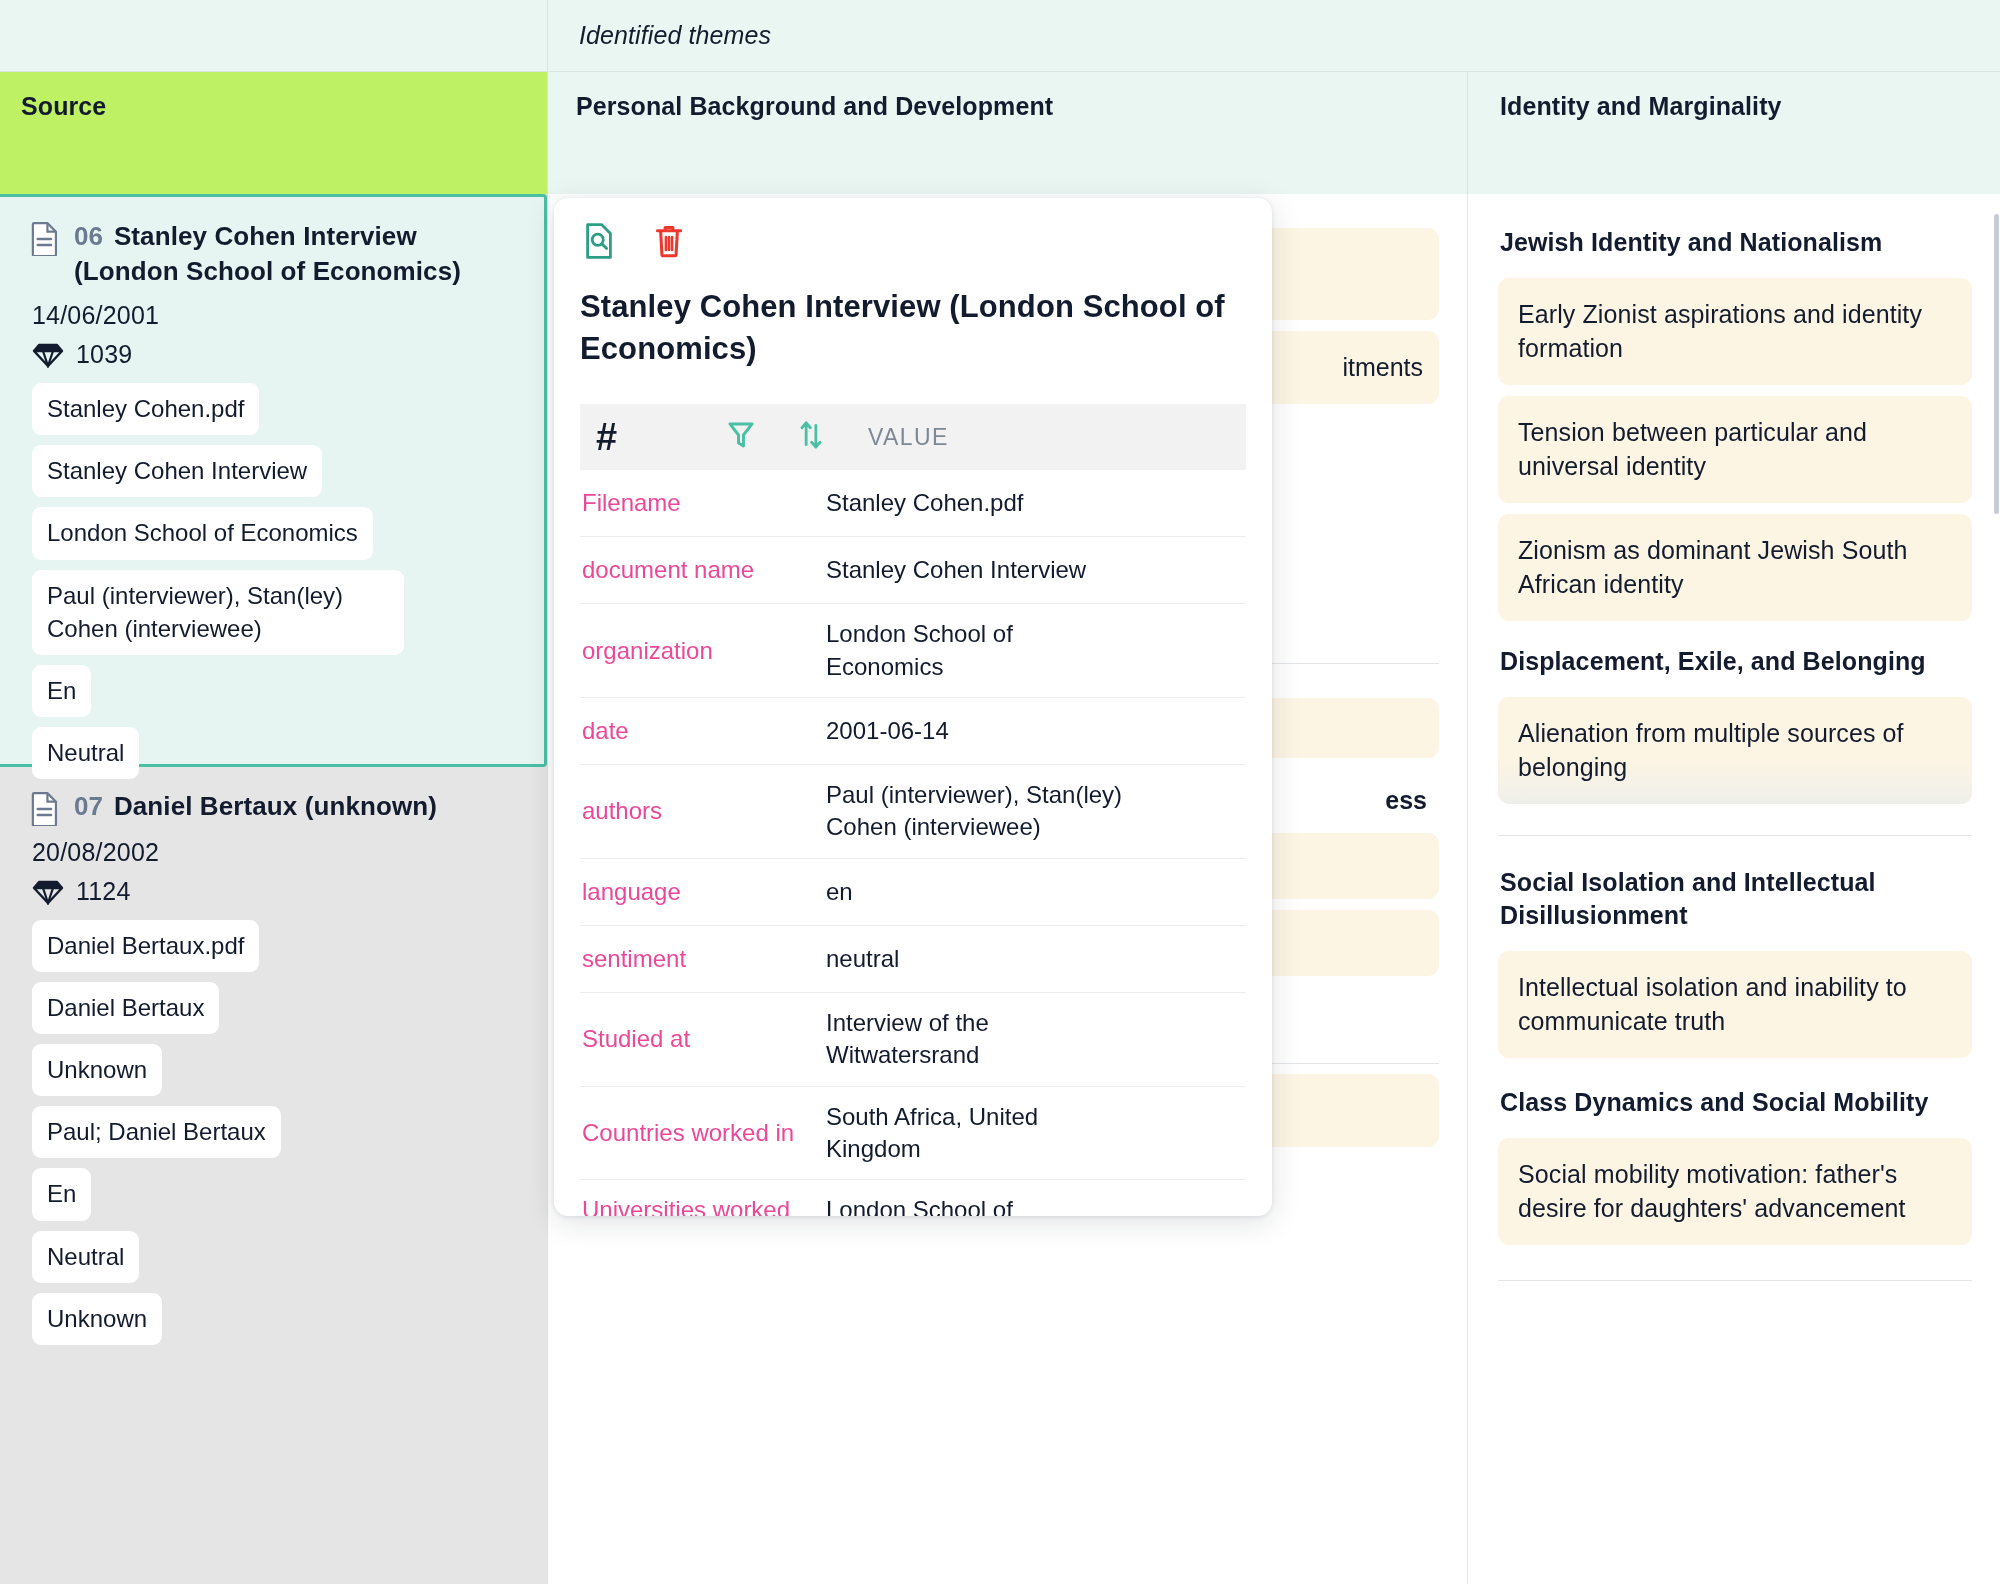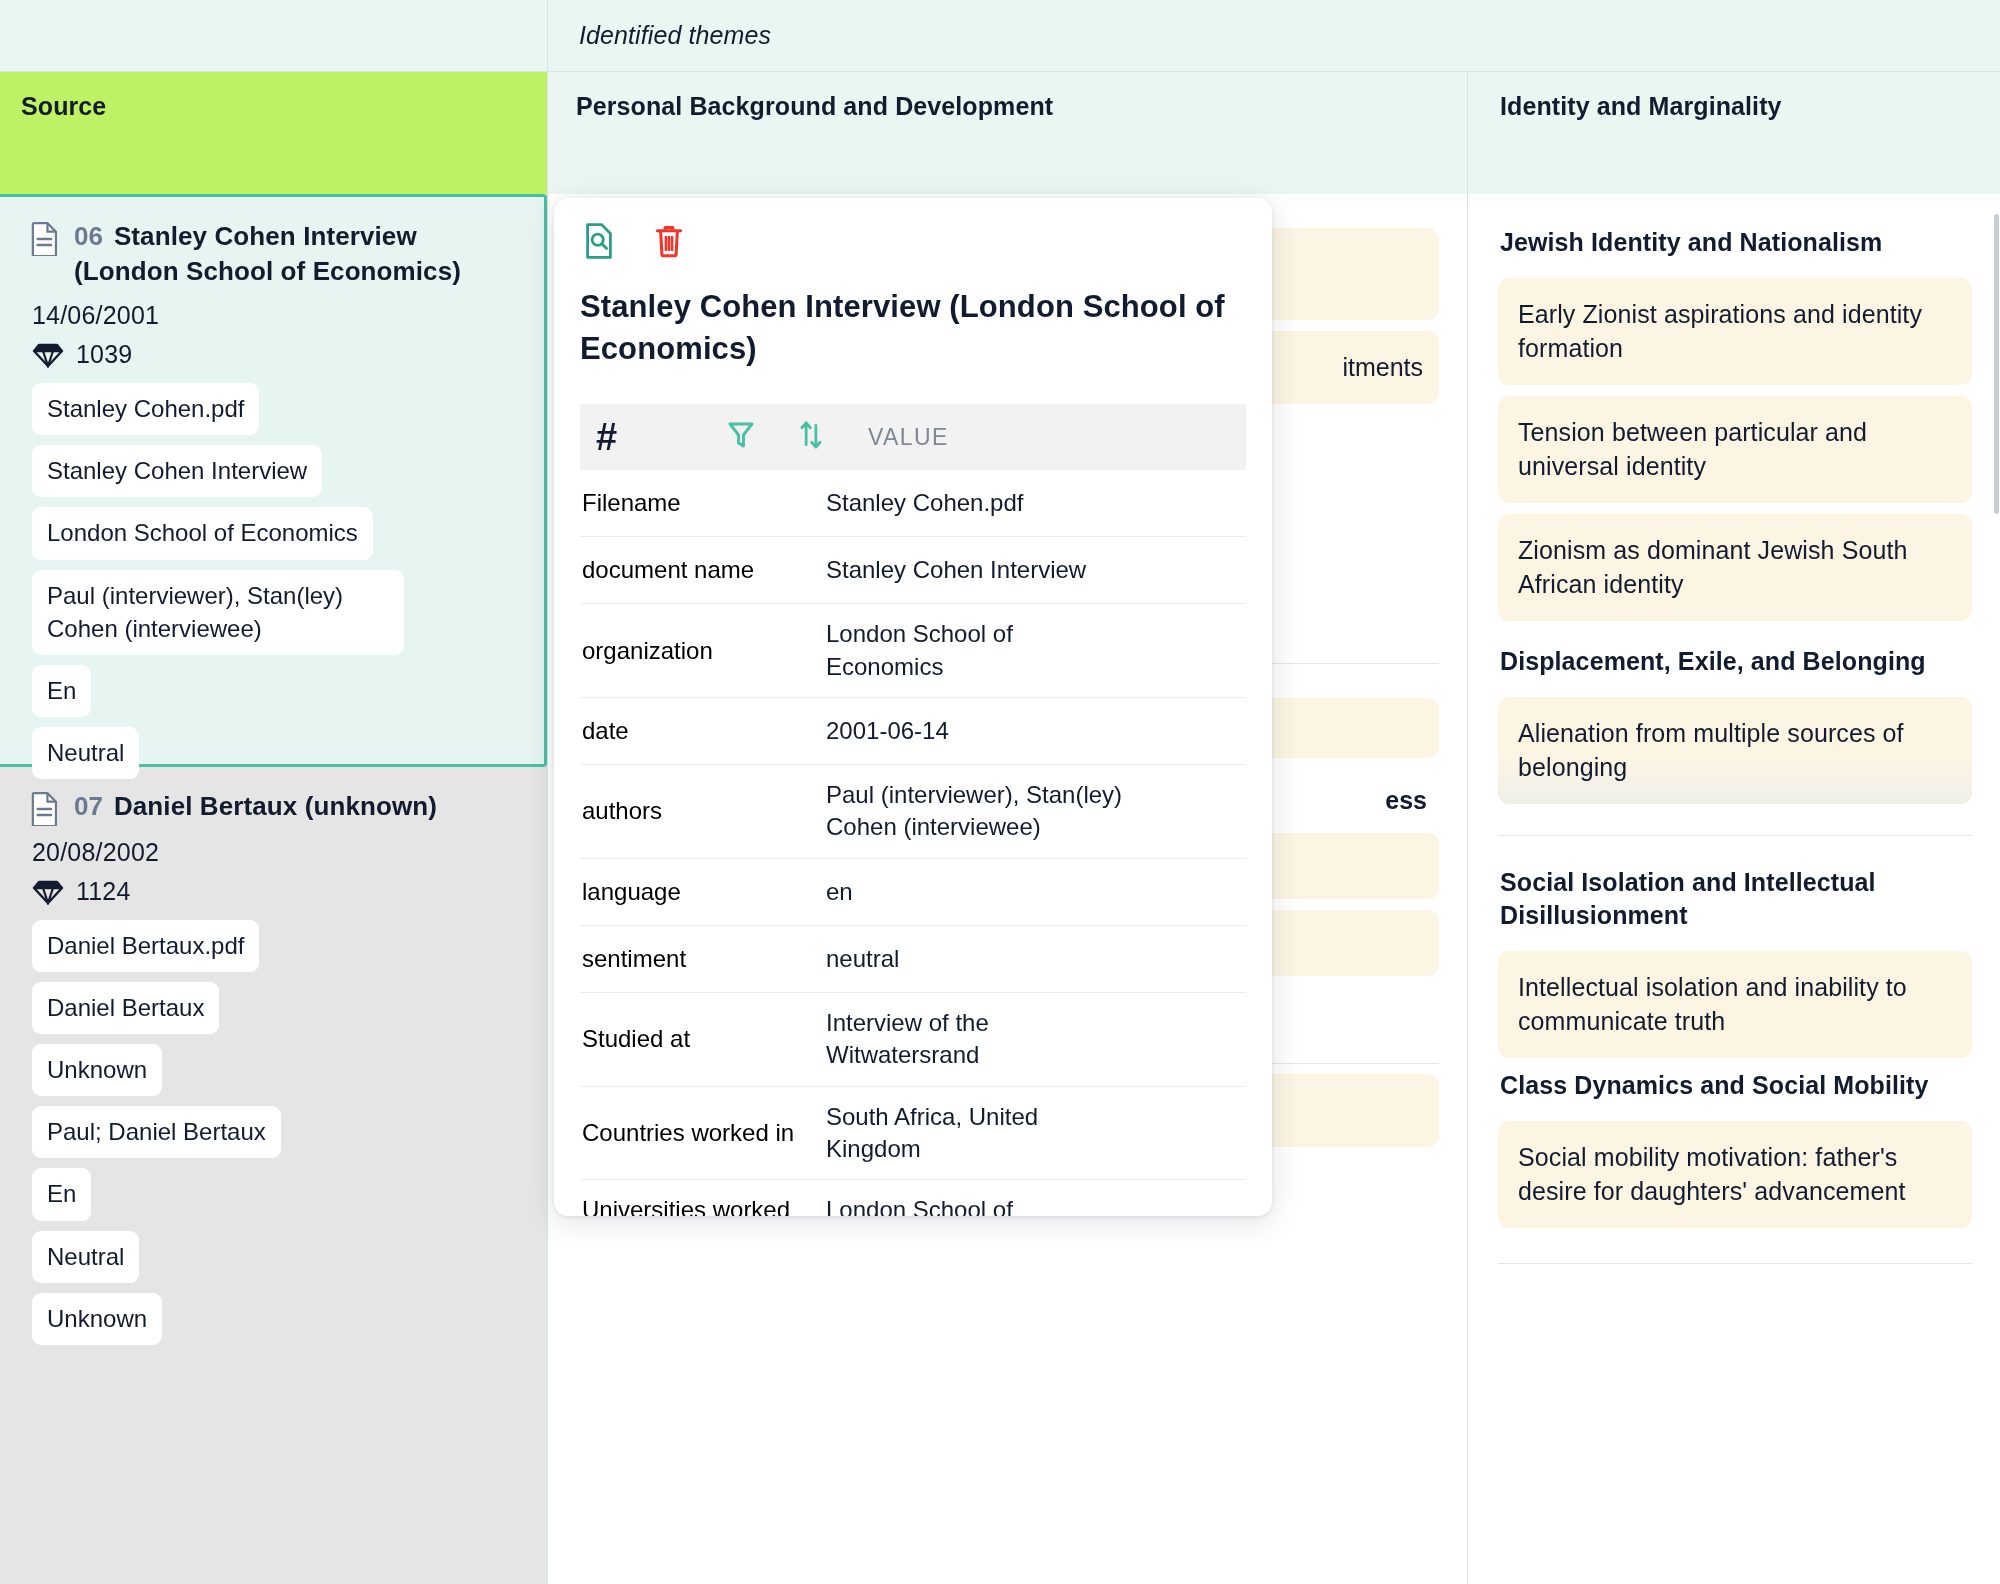--- a/index.html
+++ b/index.html
@@ -266,21 +266,21 @@
     display: grid;
     grid-template-columns: 244px 1fr;
     border-bottom: 1px solid #ededed;
     align-items: center;
     min-height: 66px;
     padding-left: 2px;
   }
   .meta-row:last-child { border-bottom: 1px solid #ededed; }
   .meta-k {
     font-size: 24px;
-    color: #000000;
+    color: #ec4899;
     line-height: 1.35;
     padding: 14px 10px 14px 0;
   }
   .meta-v {
     font-size: 24px;
     color: #131b2e;
     line-height: 1.35;
     padding: 14px 10px 14px 0;
   }
 
@@ -420,21 +420,21 @@
           <div class="theme-item">Early Zionist aspirations and identity formation</div>
           <div class="theme-item">Tension between particular and universal identity</div>
           <div class="theme-item">Zionism as dominant Jewish South African identity</div>
           <div class="theme-head" style="margin-top:24px;">Displacement, Exile, and Belonging</div>
           <div class="theme-item faded">Alienation from multiple sources of belonging</div>
         </div>
 
         <div class="theme-row" style="padding-top:30px;padding-bottom:24px;">
           <div class="theme-head">Social Isolation and Intellectual Disillusionment</div>
           <div class="theme-item">Intellectual isolation and inability to communicate truth</div>
-          <div class="theme-head" style="margin-top:11px;">Class Dynamics and Social Mobility</div>
+          <div class="theme-head" style="margin-top:28px;">Class Dynamics and Social Mobility</div>
           <div class="theme-item">Social mobility motivation: father's desire for daughters' advancement</div>
         </div>
 
       </div>
       <div class="scrollbar-v">
         <div class="scroll-thumb" style="top:20px;height:300px;"></div>
       </div>
     </div>
 
   </div>

